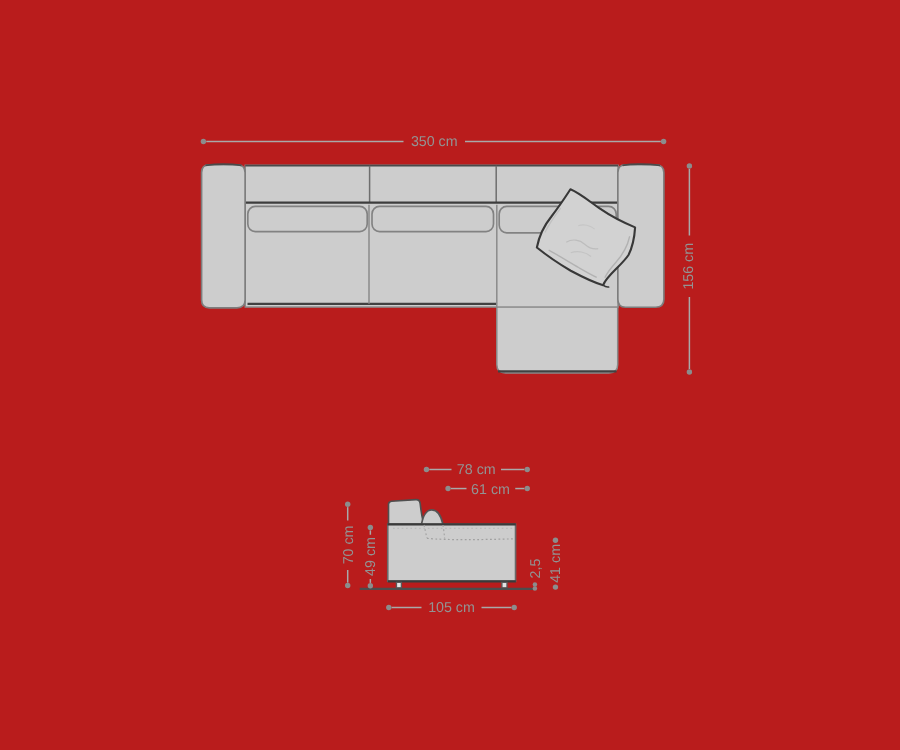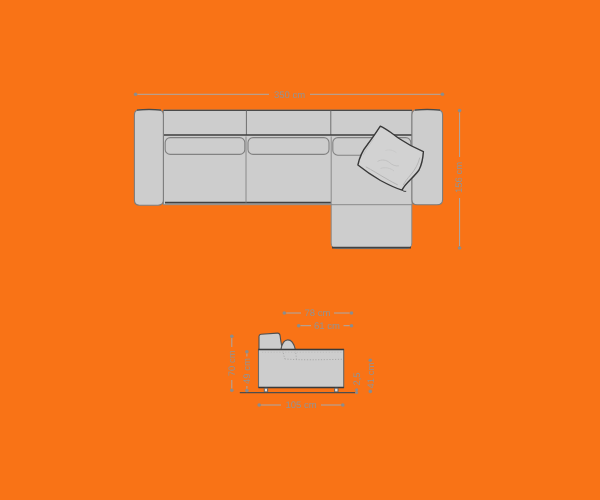--- a/index.html
+++ b/index.html
@@ -1,16 +1,16 @@
 <!DOCTYPE html>
 <html><head>
 <meta charset="utf-8">
 <style>
   html,body{margin:0;padding:0;background:#ffffff;}
-  #canvas{width:600px;height:500px;position:relative;background:#f97316;overflow:hidden;}
+  #canvas{width:600px;height:500px;position:relative;background:#b91c1c;overflow:hidden;}
   svg{display:block;will-change:transform;}
   text{font-family:"Liberation Sans", sans-serif;fill:#939393;font-size:9.5px;}
 </style>
 </head>
 <body>
 <div id="canvas">
 <svg width="600" height="500" viewBox="0 0 600 500" text-rendering="geometricPrecision">
 
   <g>
 

